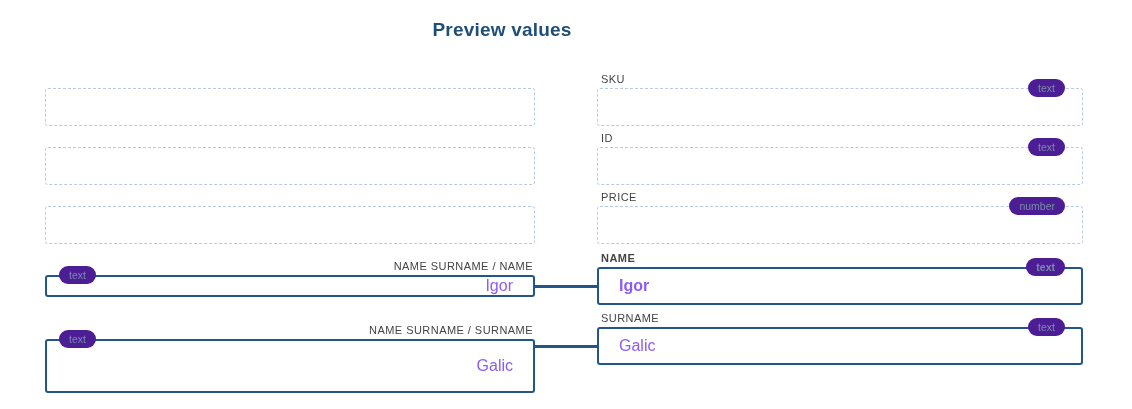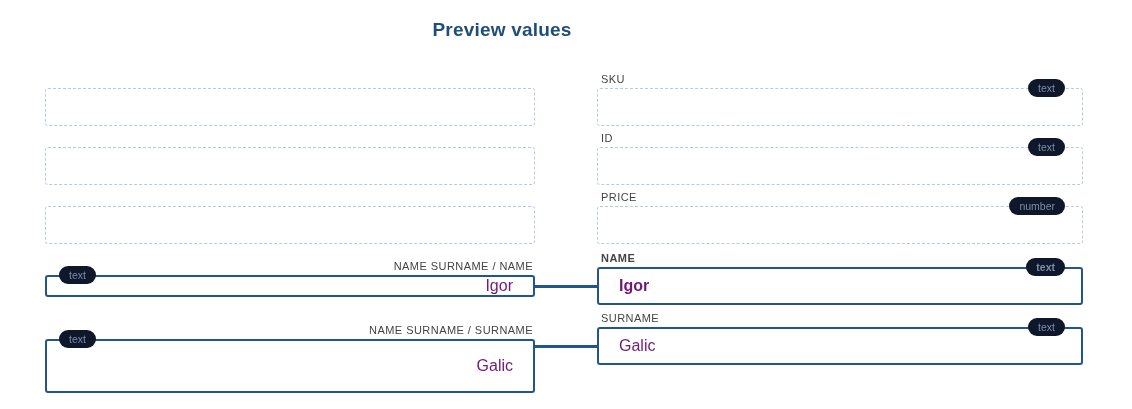--- a/index.html
+++ b/index.html
@@ -79,31 +79,31 @@
   }
 
   
   .field-value {
     position: absolute;
     top: 0;
     height: 100%;
     display: flex;
     align-items: center;
     font-size: 16px;
-    color: #701a75;
+    color: #8b5cf6;
     white-space: nowrap;
   }
   .col-right .field-value { left: 22px;  justify-content: flex-start; }
   .col-left  .field-value { right: 22px; justify-content: flex-end; }
 
   
   .type-badge {
     position: absolute;
     top: -9px;
-    background: #0f172a;
+    background: #4c1d95;
     color: #7a8da9;
     font-size: 10.5px;
     line-height: 18px;
     height: 18px;
     padding: 0 10px;
     border-radius: 9px;
     white-space: nowrap;
     z-index: 3;
   }
   .col-right .type-badge { right: 18px; }

